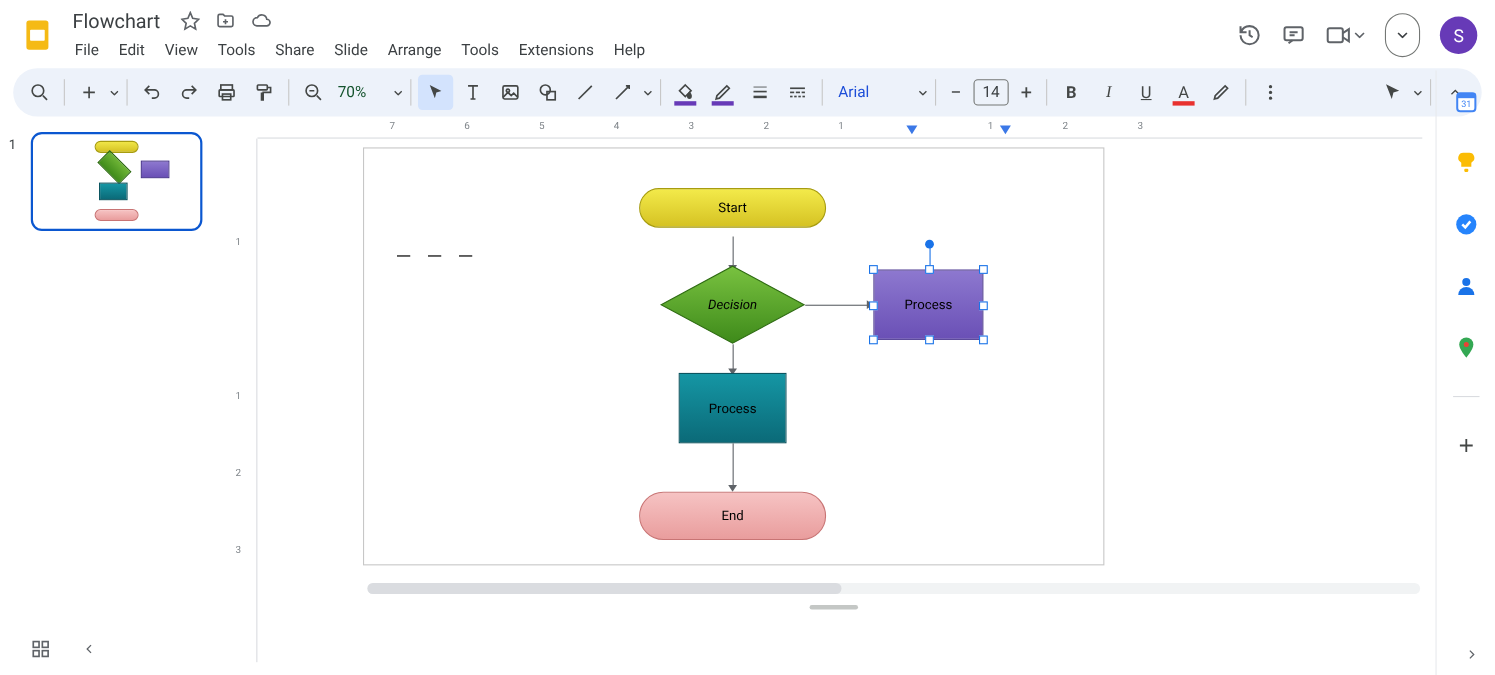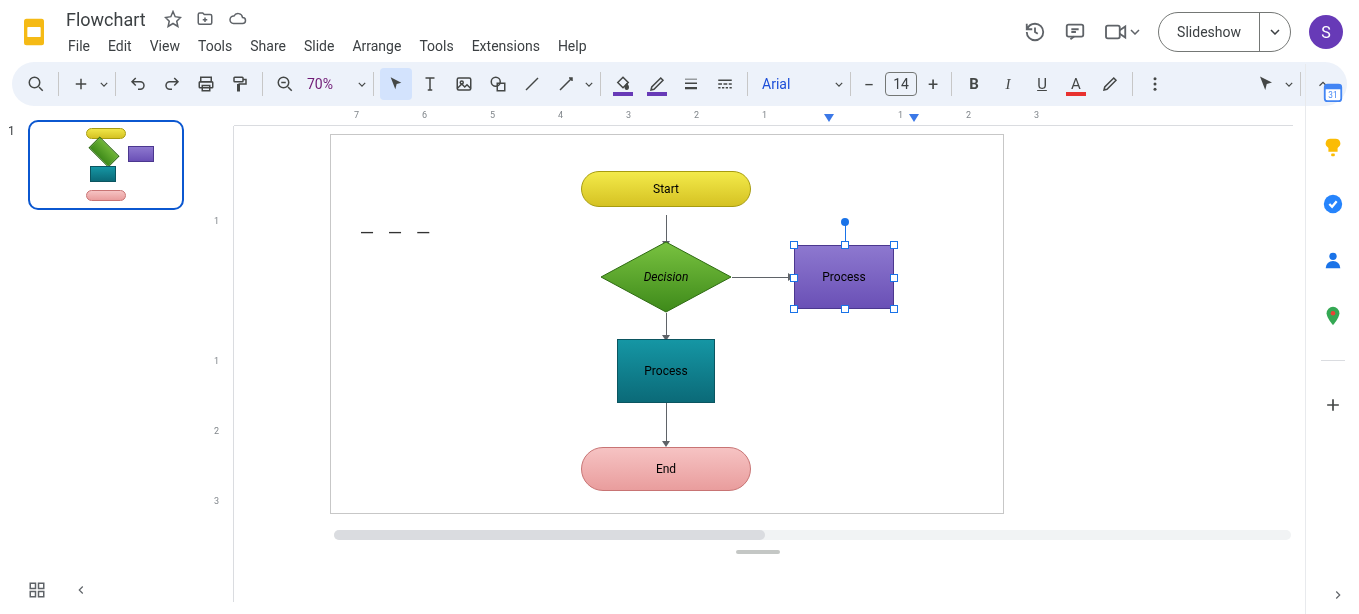--- a/index.html
+++ b/index.html
@@ -25,21 +25,21 @@
 .share-main { padding: 0 18px 0 14px; font-size: 14px; color: #001d35; display: flex; align-items: center; gap: 8px; cursor: pointer; border-right: 1px solid rgba(0,0,0,0.12); height:100%; }
 .share-drop { padding: 0 10px; height: 100%; display: flex; align-items: center; cursor: pointer; color: #001d35; }
 .avatar { width: 34px; height: 34px; border-radius: 50%; background: #673ab7; color: #fff; display: flex; align-items: center; justify-content: center; font-size: 16px; cursor: pointer; }
 
 
 .toolbar { margin: 6px 12px; background: #edf2fa; border-radius: 26px; height: 44px; display: flex; align-items: center; padding: 0 8px; gap: 2px; }
 .tb-btn { min-width: 32px; height: 32px; display: flex; align-items: center; justify-content: center; color: #444746; cursor: pointer; border-radius: 4px; position: relative; }
 .tb-btn.active { background: #d3e3fd; }
 .tb-sep { width: 1px; height: 24px; background: #c7c7c7; margin: 0 4px; }
 .tb-drop { width: 10px; display: flex; align-items: center; justify-content: center; color: #444746; cursor: pointer; }
-.zoom-display { font-size: 14px; color: #701a75; padding: 0 4px; }
+.zoom-display { font-size: 14px; color: #14532d; padding: 0 4px; }
 .font-select { font-size: 14px; color: #1d4ed8; padding: 0 8px; min-width: 60px; }
 .font-size-box { display: flex; align-items: center; gap: 4px; }
 .fs-input { width: 32px; height: 24px; border: 1px solid #747775; border-radius: 4px; text-align: center; font-size: 14px; color: #3c4043; background: transparent; }
 .fs-step { width: 24px; height: 24px; display: flex; align-items: center; justify-content: center; color: #444746; cursor: pointer; font-size: 18px; }
 .color-underline { position: absolute; bottom: 4px; left: 6px; right: 6px; height: 4px; }
 .tb-spacer { flex: 1; }
 
 
 .main { position: absolute; top: 108px; left: 0; right: 54px; bottom: 0; display: flex; }
 .slide-panel { width: 210px; padding: 12px 8px; }
@@ -151,21 +151,20 @@
     <div class="hdr-icon">
         <svg width="26" height="22" viewBox="0 0 28 24" fill="none" stroke="#5f6368" stroke-width="2">
           <rect x="2" y="5" width="15" height="14" rx="2"></rect>
           <path d="M17 10l6-4v12l-6-4"></path>
         </svg>
         <svg width="10" height="6" viewBox="0 0 10 6">
           <path d="M1 1l4 4 4-4" fill="none" stroke="#5f6368" stroke-width="1.5"></path>
         </svg>
       </div>
     <div class="slideshow-btn">
-      <div class="slideshow-main">Slideshow</div>
       <div class="slideshow-drop">
           <svg width="10" height="6" viewBox="0 0 10 6">
             <path d="M1 1l4 4 4-4" fill="none" stroke="#3c4043" stroke-width="1.5"></path>
           </svg>
         </div>
     </div>
     <div class="avatar">S</div>
   </div>
 </div>
 

